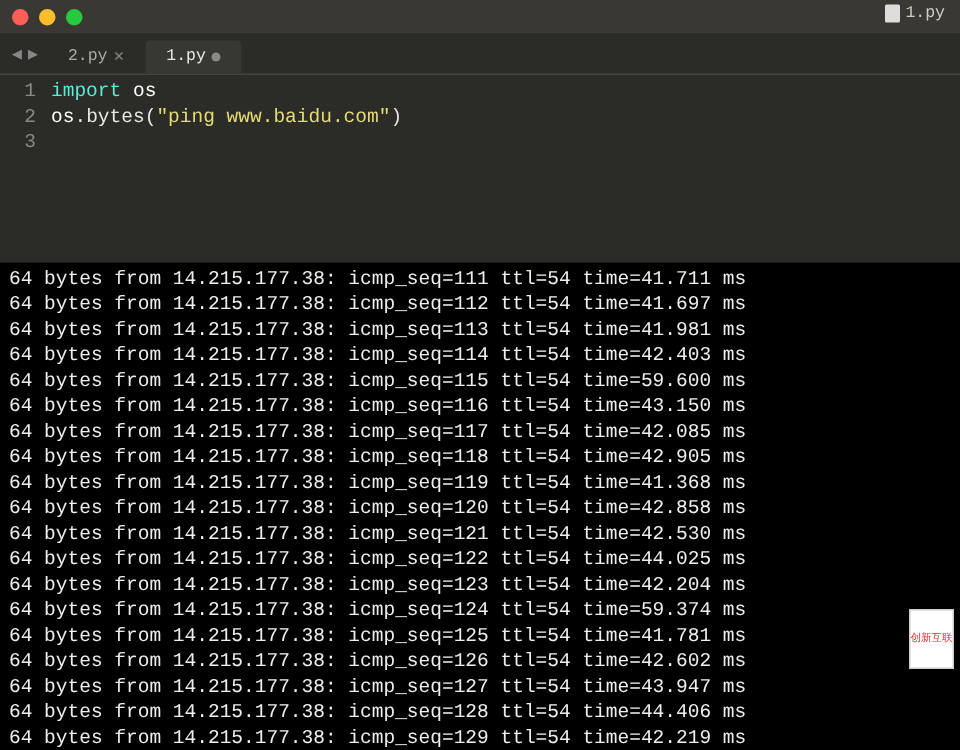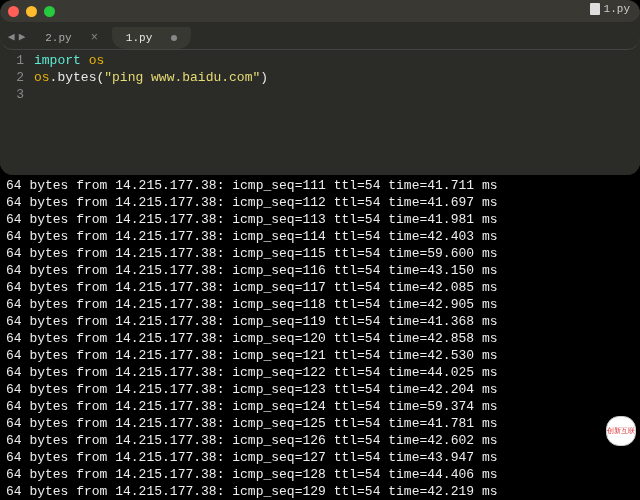--- a/index.html
+++ b/index.html
@@ -1,15 +1,15 @@
 <!DOCTYPE html>
 <html><head>
   <meta charset="utf-8">
   <style>
-    * { margin: 0; padding: 0; box-sizing: border-box; border-radius: 13px; }
+    * { margin: 0; padding: 0; box-sizing: border-box; }
     body {
       width: 640px;
       height: 500px;
       font-family: Menlo, Monaco, "Courier New", monospace;
       font-size: 13px;
       background: #000;
       overflow: hidden;
       position: relative;
     }
     .editor-pane {
@@ -68,21 +68,21 @@
       padding: 0 6px 6px 2px;
       color: #888;
       font-size: 11px;
     }
     .tab {
       padding: 5px 14px;
       color: #aaa;
       font-size: 11px;
       display: flex;
       align-items: center;
-      gap: 19px;
+      gap: 4px;
       cursor: pointer;
       border-top-left-radius: 3px;
       border-top-right-radius: 3px;
     }
     .tab.active {
       background: #383832;
       color: #e8e8e8;
     }
     .tab-close {
       color: #888;
@@ -110,40 +110,40 @@
     }
     .gutter div, .code-lines div {
       height: 17px;
       line-height: 17px;
     }
     .code-lines {
       flex: 1;
       color: #e8e8e8;
     }
     .kw { color: #5eead4; }
-    .mod { color: #eab308; }
+    .mod { color: #ffffff; }
     .fn { color: #e8e8e8; }
     .str { color: #e6db74; }
     .paren { color: #e8e8e8; }
     .terminal-pane {
       background: #000;
       color: #eee;
       padding: 2px 6px;
       font-size: 13px;
       line-height: 17px;
       white-space: pre;
       overflow: hidden;
     }
     .term-line { height: 17px; }
     .watermark {
       position: absolute;
       right: 4px;
       bottom: 54px;
       width: 30px;
-      height: 30px;
+      height: 40px;
       background: #fff;
       border: 1px solid #ccc;
       display: flex;
       align-items: center;
       justify-content: center;
       font-size: 7px;
       color: #d33;
       text-align: center;
       line-height: 1;
     }

